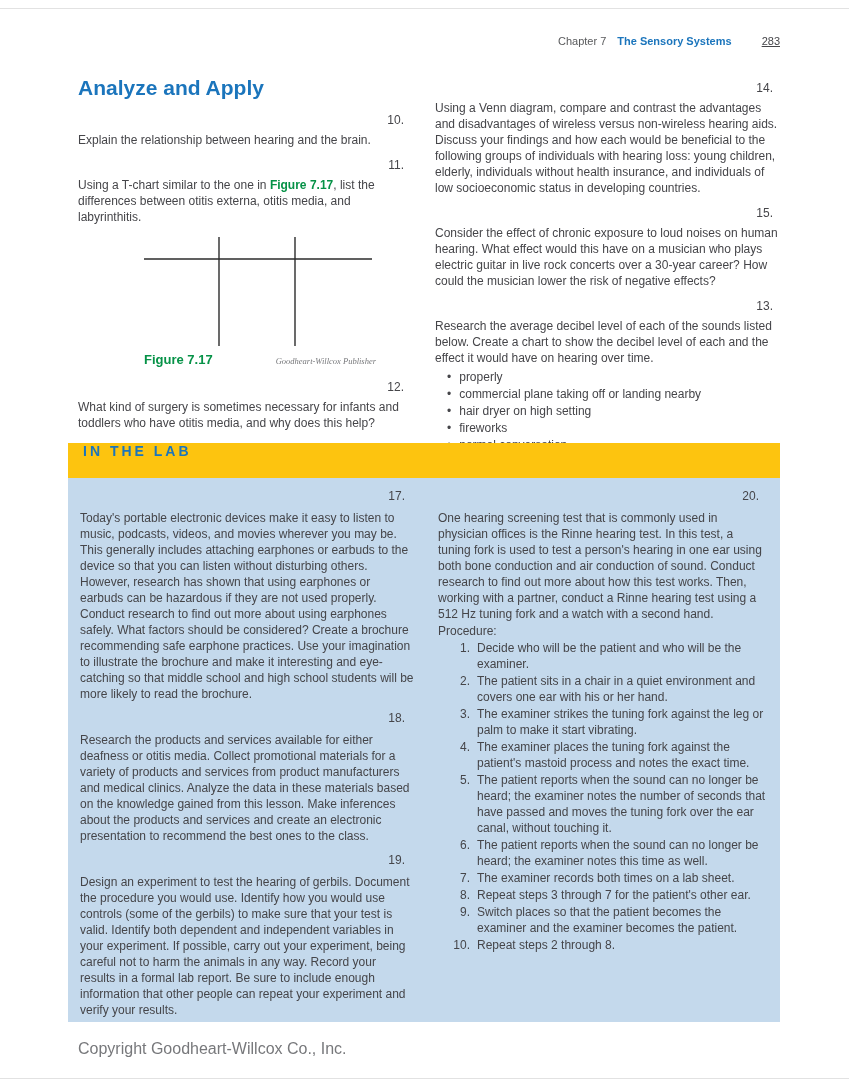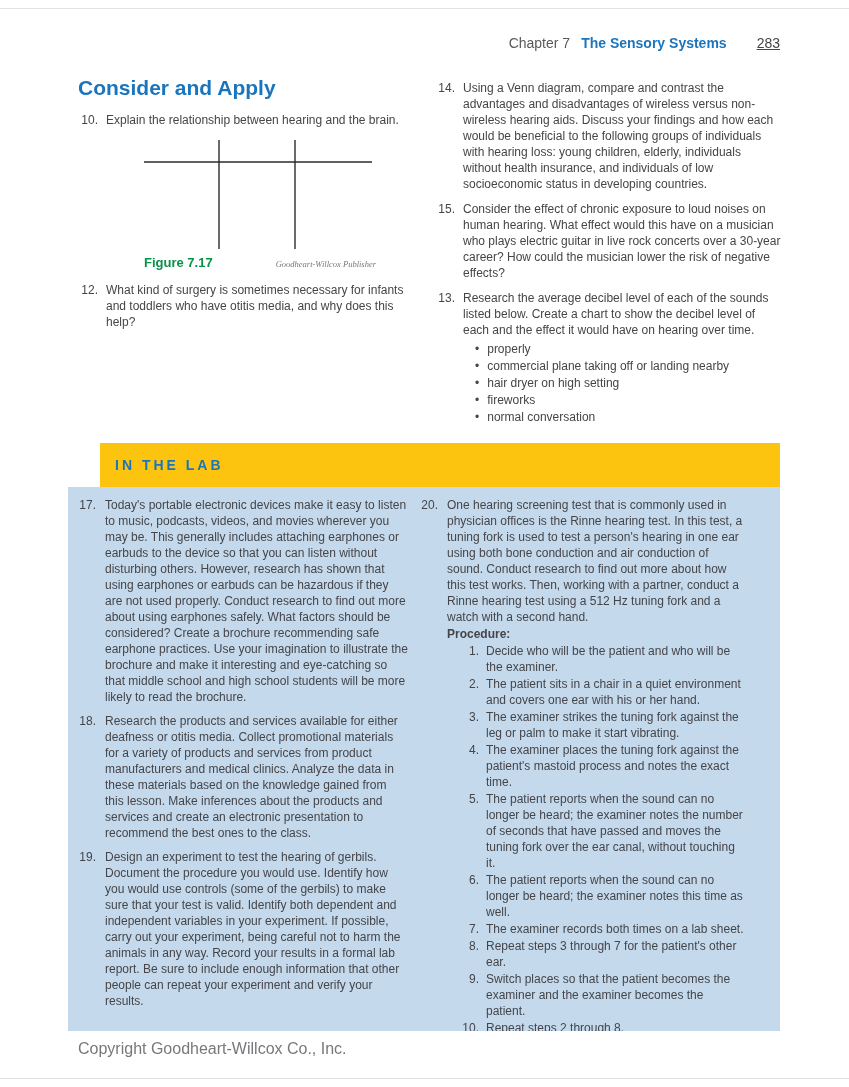--- a/index.html
+++ b/index.html
@@ -7,69 +7,68 @@
     position:relative; width:849px; height:1087px; background:#ffffff;
     font-family:"Liberation Sans", sans-serif; color:#454549; overflow:hidden;
   }
   .hairline { position:absolute; left:0; width:849px; height:1px; background:#e2e2e2; }
   .hairline.top { top:8px; }
   .hairline.bottom { top:1078px; }
 
   
   .running-head {
     position:absolute; top:35px; right:69px;
-    font-size:14px; display:flex; align-items:baseline; white-space:nowrap;
+    font-size:11px; display:flex; align-items:baseline; white-space:nowrap;
   }
   .running-head .chapter { color:#58595b; margin-right:11px; }
   .running-head .book-title { color:#1b75bc; font-weight:bold; margin-right:30px; }
   .running-head .folio { color:#454549;text-decoration:underline; }
 
   
   .col-left  { position:absolute; left:78px;  top:76px; width:334px; }
   .col-right { position:absolute; left:435px; top:80px; width:346px; }
 
   .analyze-heading {
     color:#1b75bc; font-size:21px; font-weight:bold; margin:0 0 12px 0;
   }
 
-  .q { display:flex; font-size:12px; line-height:16px; margin:0 0 9px 0; }
+  .q { display:flex; font-size:12px; line-height:16px; margin:0 0 9px 0;flex-direction:column; }
   .q .num { flex:0 0 20px; text-align:right; margin-right:8px; }
   .q .txt { flex:1; }
   .fig-ref { color:#069247; font-weight:bold; }
 
   
   .figure-wrap { width:232px; margin:12px 0 12px 66px; }
   .tchart-svg { display:block; }
   .fig-caption-row { display:flex; justify-content:space-between; align-items:baseline; margin-top:3px; }
   .fig-caption { color:#069247; font-weight:bold; font-size:13px; }
   .fig-credit { color:#77787b; font-style:italic; font-size:8.5px; font-family:"Liberation Serif", serif; }
 
   
   .bullets { list-style:none; margin:3px 0 0 0; padding:0; }
   .bullets li { display:flex; font-size:12px; line-height:16px; margin:1px 0 1px 12px; }
   .bullets li .dot { margin-right:8px; }
 
   
   .lab-section { position:absolute; left:68px; top:443px; width:712px; }
   .lab-bar {
-    background:#fdc40f; height:44px; display:flex; align-items:center; padding-left:15px;
+    background:#fdc40f; height:35px; display:flex; padding-left:15px;
     box-sizing:border-box;
-    margin-left:32px;
   }
   .lab-title { color:#1b75bc; font-weight:bold; font-size:14px; letter-spacing:3px; }
   .lab-panel {
     background:#c4d9ec; height:544px; box-sizing:border-box;
-    padding:10px 8px 0 6px; display:flex; gap:8px; overflow:hidden;
+    padding:10px 8px 0 12px; display:flex; gap:24px; overflow:hidden;
   }
   .lab-col-left  { width:334px; }
   .lab-col-right { width:330px; }
   .lab-panel .q { margin-bottom:8px; }
   .lab-panel .q .num { flex:0 0 22px; margin-right:9px; }
 
-  .procedure-label { margin-top:1px;font-weight:bold; }
+  .procedure-label { margin-top:1px; }
   .steps { margin:1px 0 0 0; }
   .step { display:flex; font-size:12px; line-height:16px; margin:0 0 1px 14px; }
   .step .snum { flex:0 0 18px; text-align:right; margin-right:7px; }
   .step .stxt { flex:1; }
 
   .footer-copyright {
     position:absolute; left:78px; top:1040px; font-size:16px; color:#77787b;
   }
 </style>
 </head>
@@ -79,27 +78,31 @@
   <div class="hairline top"></div>
   <div class="hairline bottom"></div>
 
   <div class="running-head">
     <span class="chapter">Chapter 7</span>
     <span class="book-title">The Sensory Systems</span>
     <span class="folio">283</span>
   </div>
 
   <div class="col-left">
-    <h1 class="analyze-heading">Consider and Apply</h1>
+    <h1 class="analyze-heading">Analyze and Apply</h1>
 
     <div class="q">
       <span class="num">10.</span>
       <span class="txt">Explain the relationship between hearing and the brain.</span>
     </div>
 
+    <div class="q">
+      <span class="num">11.</span>
+      <span class="txt"><span>Using a T-chart similar to the one in </span><span class="fig-ref">Figure 7.17</span><span>, list the differences between otitis externa, otitis media, and labyrinthitis.</span></span>
+    </div>
 
     <div class="figure-wrap">
       <svg class="tchart-svg" width="232" height="112" viewBox="0 0 232 112">
         <line x1="0" y1="22" x2="228" y2="22" stroke="#2b2b2b" stroke-width="1.4"></line>
         <line x1="75" y1="0" x2="75" y2="109" stroke="#2b2b2b" stroke-width="1.4"></line>
         <line x1="151" y1="0" x2="151" y2="109" stroke="#2b2b2b" stroke-width="1.4"></line>
       </svg>
       <div class="fig-caption-row">
         <span class="fig-caption">Figure 7.17</span>
         <span class="fig-credit">Goodheart-Willcox Publisher</span>

